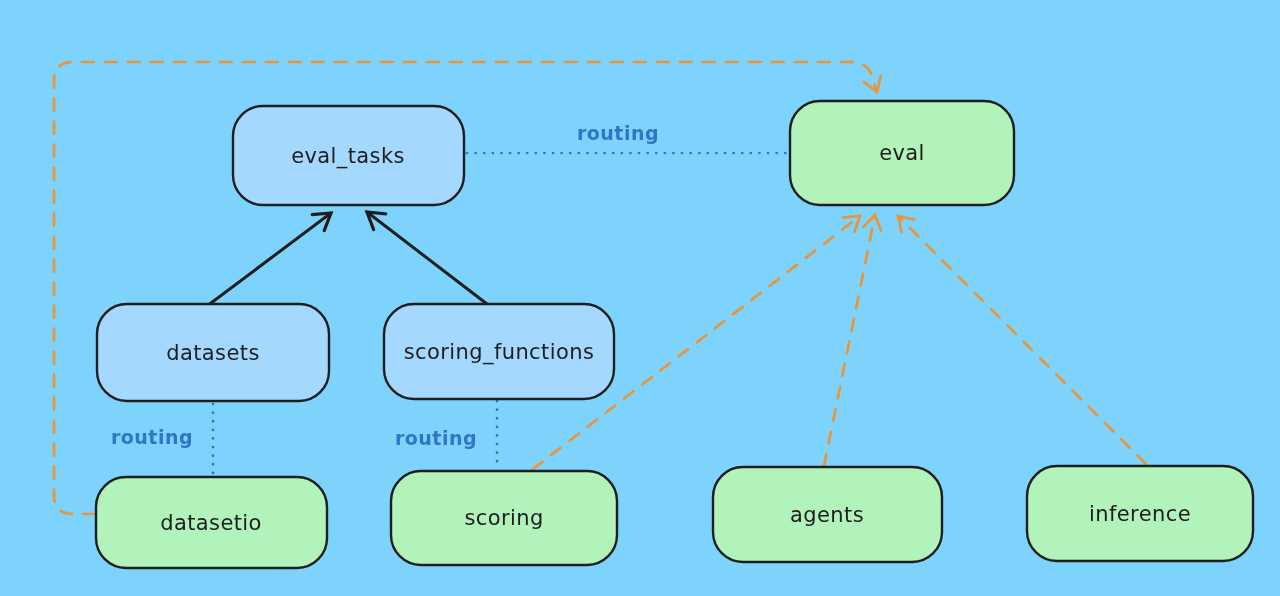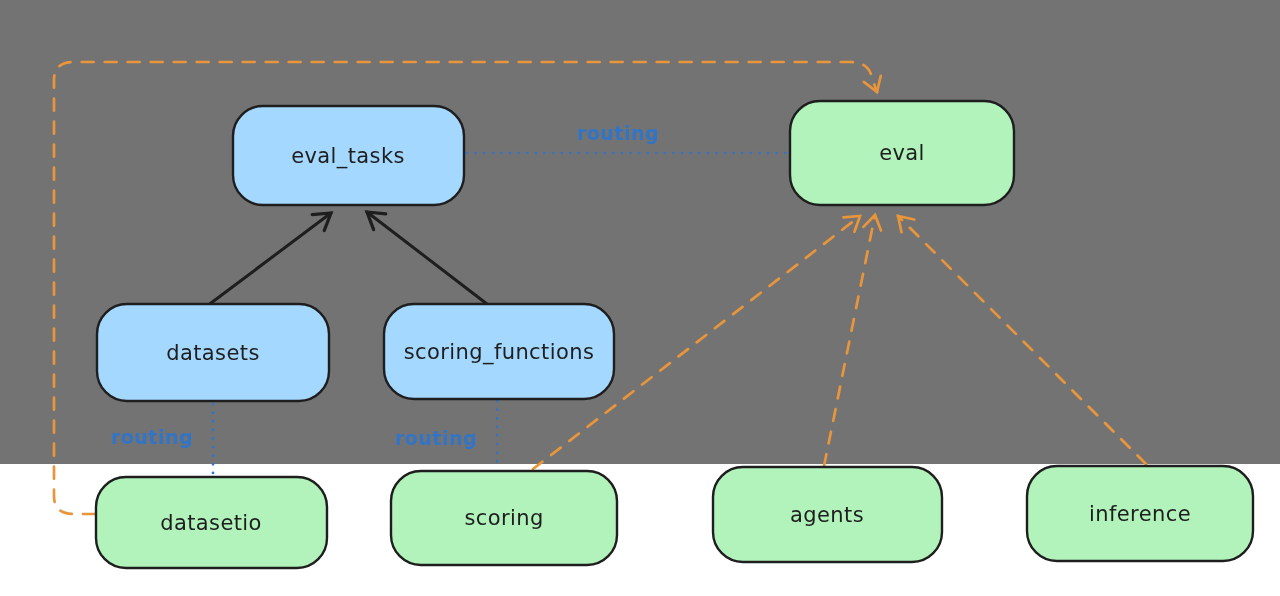--- a/index.html
+++ b/index.html
@@ -7,22 +7,22 @@
     padding: 0;
     background: #ffffff;
     width: 1280px;
     height: 596px;
     overflow: hidden;
     font-family: "DejaVu Sans", "Liberation Sans", sans-serif;
   }
   .canvas-wrap {
     position: relative;
     width: 1280px;
-    height: 464px;
-    background: #737373;
+    height: 596px;
+    background: #7dd3fc;
   }
   svg { display: block; }
   .node-rect {
     stroke: #1e1e1e;
     stroke-width: 2.4;
   }
   .fill-blue  { fill: #a5d8ff; }
   .fill-green { fill: #b2f2bb; }
   .node-label {
     font-family: "DejaVu Sans", "Liberation Sans", sans-serif;

